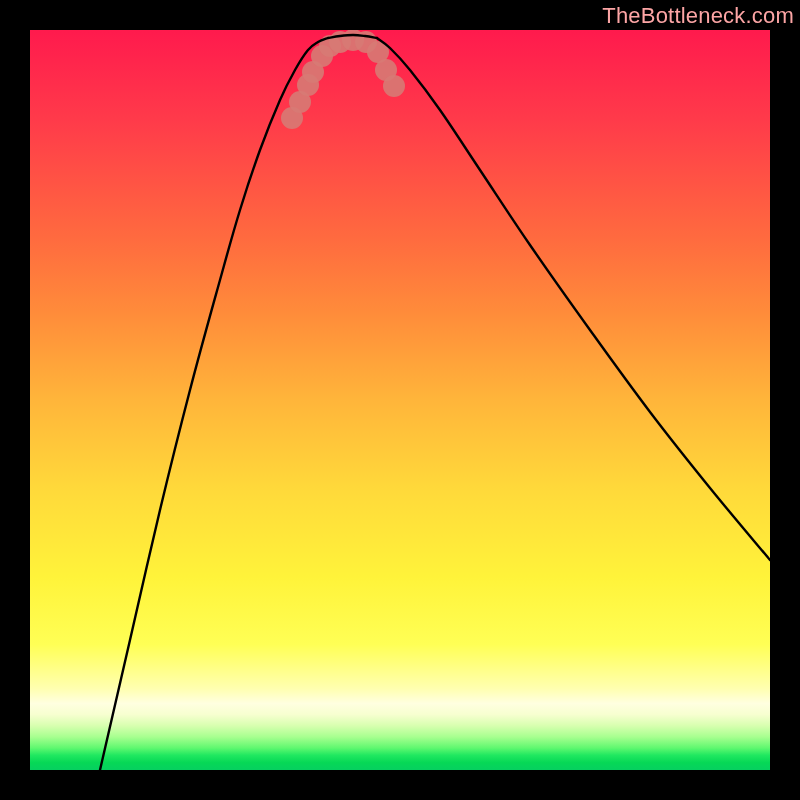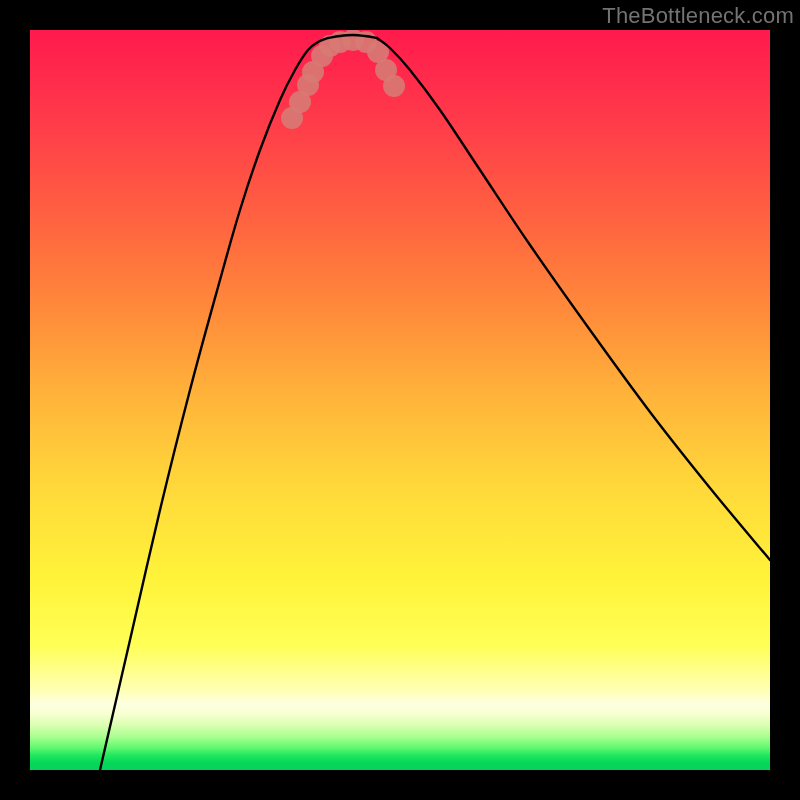--- a/index.html
+++ b/index.html
@@ -51,21 +51,21 @@
       #60f870 97%,
       #20e860 98%,
       #06d856 99%,
       #06d060 100%
     );
   }
   .watermark {
     position: absolute;
     top: 3px;
     right: 6px;
-    color: #737373;
+    color: #fca5a5;
     font-size: 22px;
     font-weight: 500;
     letter-spacing: 0.2px;
   }
   svg.curves {
     position: absolute;
     inset: 0;
   }
 </style>
 </head>

